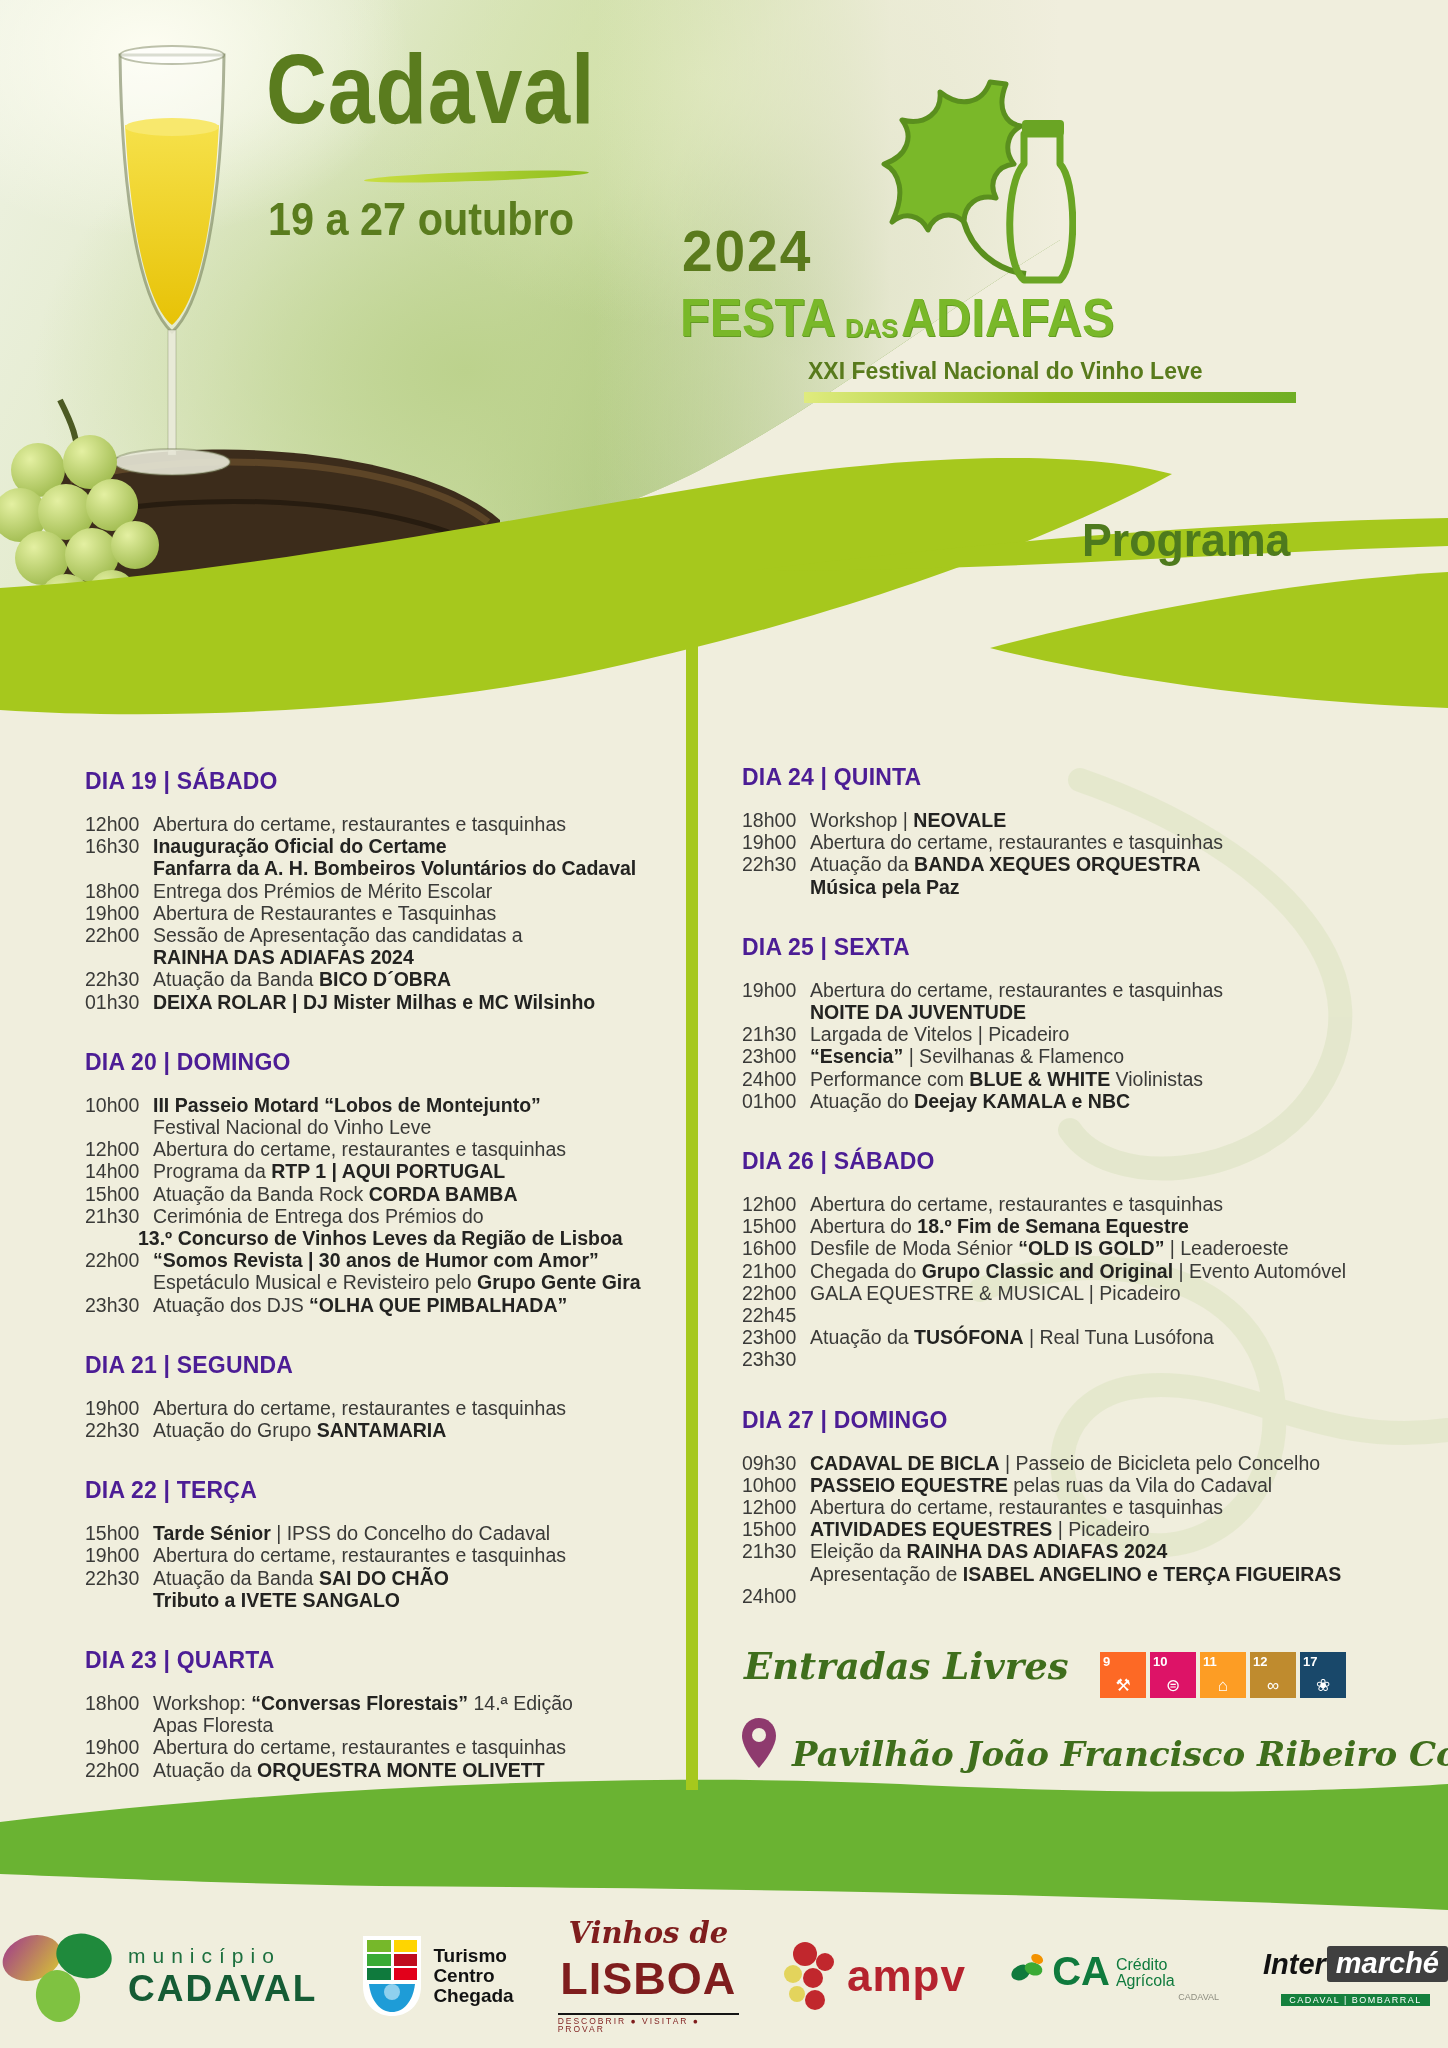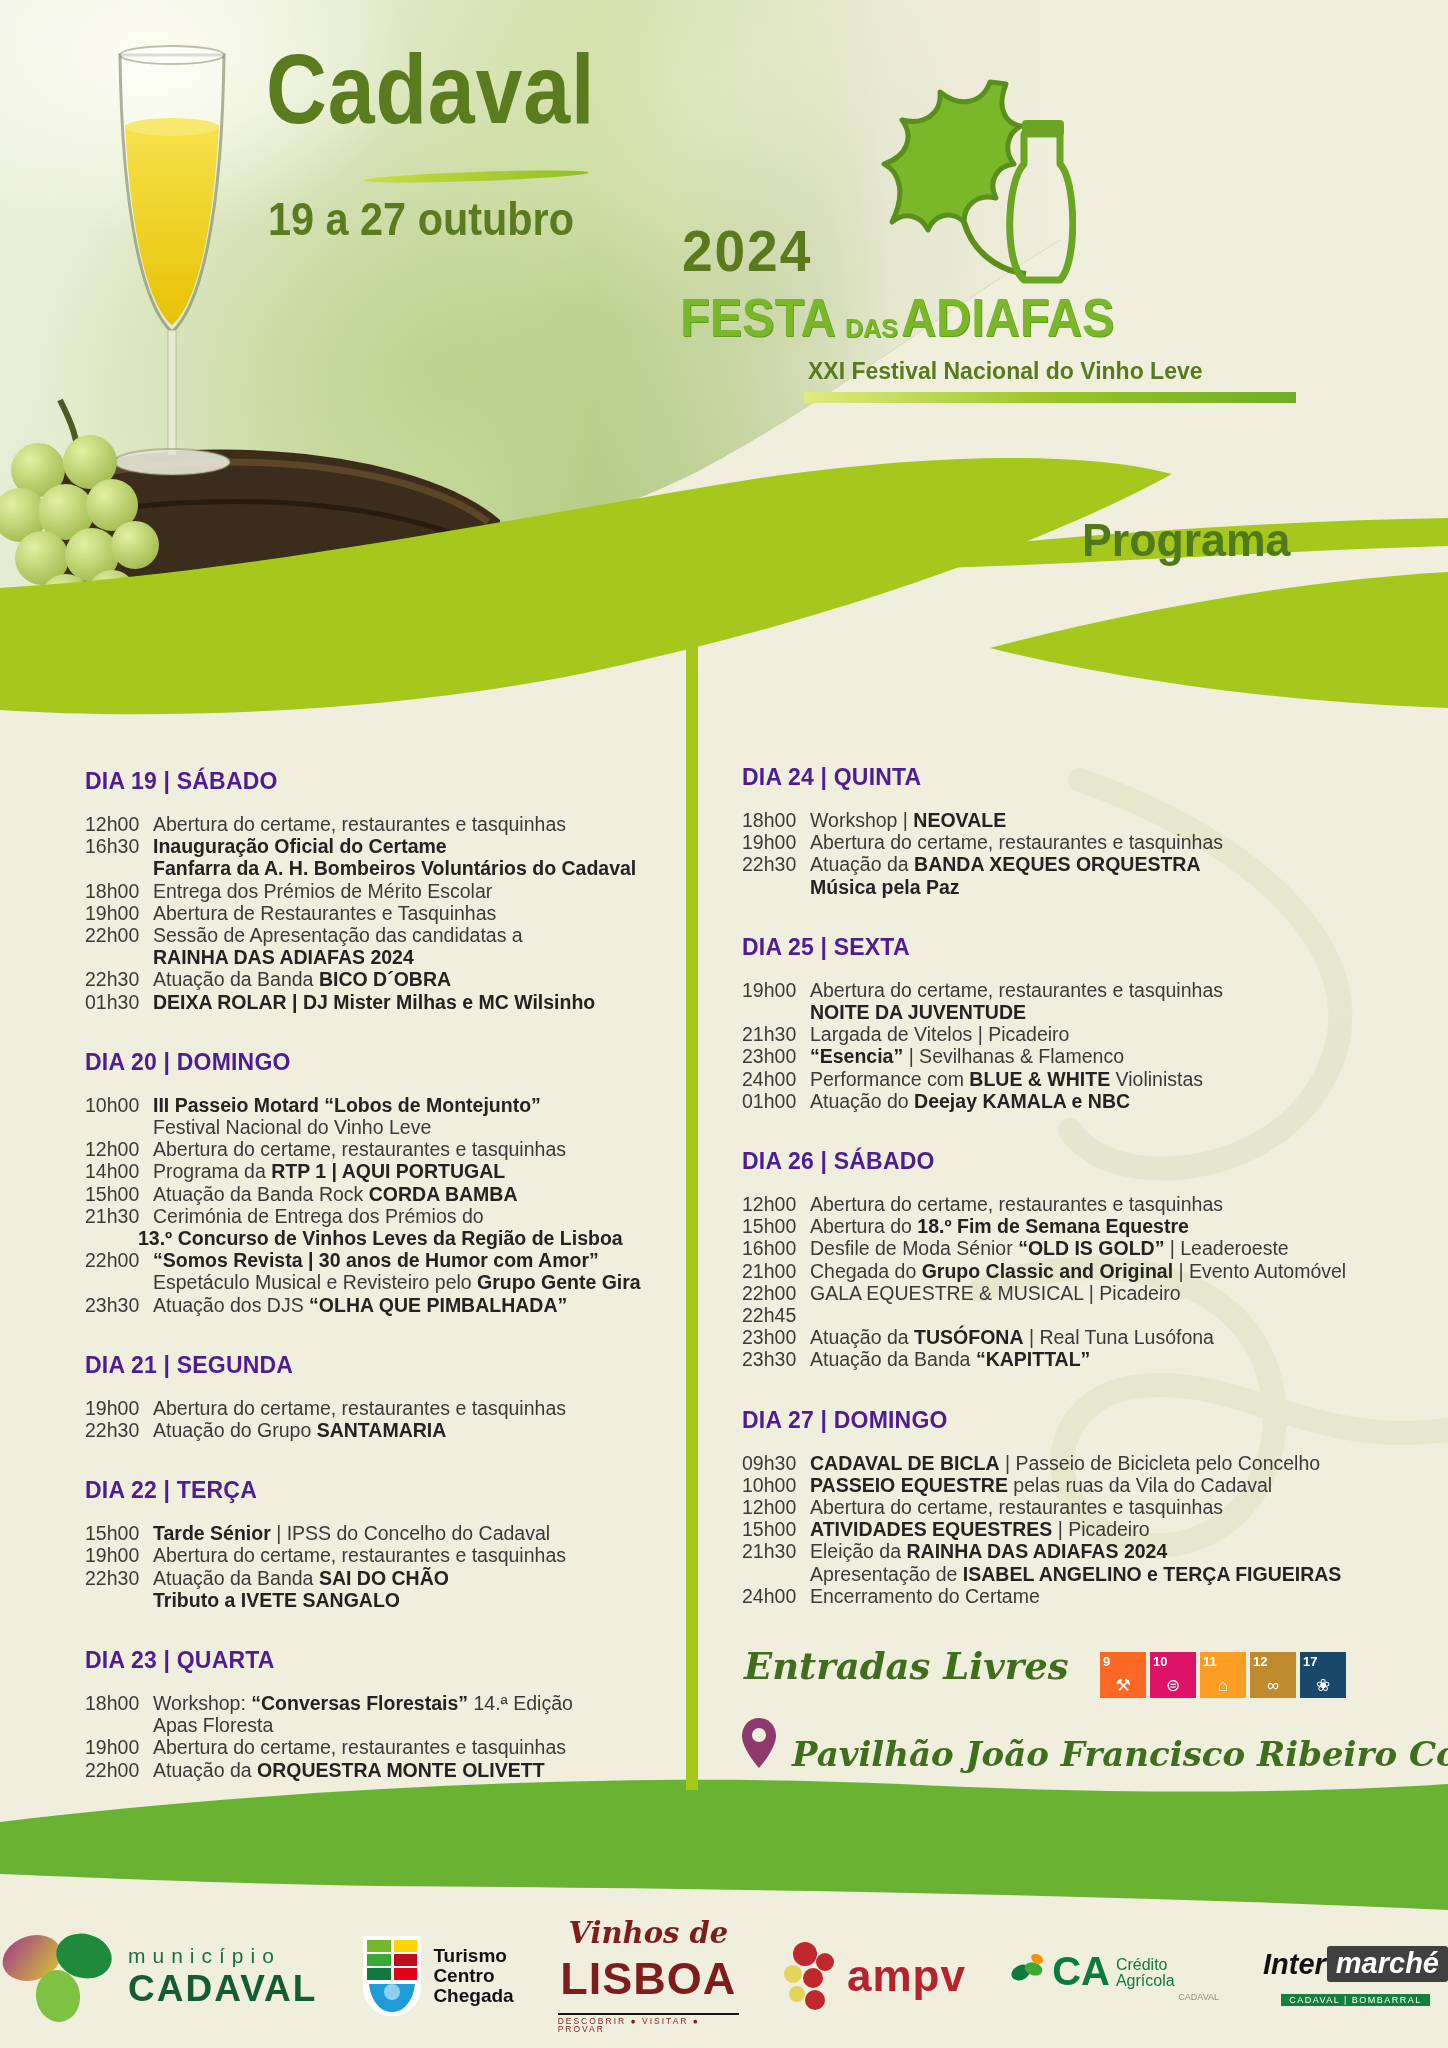--- a/index.html
+++ b/index.html
@@ -382,21 +382,20 @@
         </div>
         <div class="ev">
           <div class="ev-time">22h45</div>
         </div>
         <div class="ev">
           <div class="ev-time">23h00</div>
           <div class="ev-text"><span>Atuação da </span><span class="b">TUSÓFONA</span><span> | Real Tuna Lusófona</span></div>
         </div>
         <div class="ev">
           <div class="ev-time">23h30</div>
-          <div class="ev-text"><span>Atuação da Banda </span><span class="b">“KAPITTAL”</span></div>
         </div>
       </div>
       <div class="day">
         <div class="day-label">DIA 27 | DOMINGO</div>
         <div class="ev">
           <div class="ev-time">09h30</div>
           <div class="ev-text"><span class="b">CADAVAL DE BICLA</span><span> | Passeio de Bicicleta pelo Concelho</span></div>
         </div>
         <div class="ev">
           <div class="ev-time">10h00</div>
@@ -413,21 +412,20 @@
         <div class="ev">
           <div class="ev-time">21h30</div>
           <div class="ev-text"><span>Eleição da </span><span class="b">RAINHA DAS ADIAFAS 2024</span></div>
         </div>
         <div class="ev">
           <div class="ev-time"></div>
           <div class="ev-text"><span>Apresentação de </span><span class="b">ISABEL ANGELINO e TERÇA FIGUEIRAS</span></div>
         </div>
         <div class="ev">
           <div class="ev-time">24h00</div>
-          <div class="ev-text"><span>Encerramento do Certame</span></div>
         </div>
       </div>
     </div>
 
   <div class="free-entry">Entradas Livres</div>
   <div class="sdg" id="sdg-row">
       <div class="sdg-tile" style="background: rgb(253, 105, 37);">
         <div class="sdg-num">9</div>
         <div class="sdg-glyph">⚒</div>
       </div>

